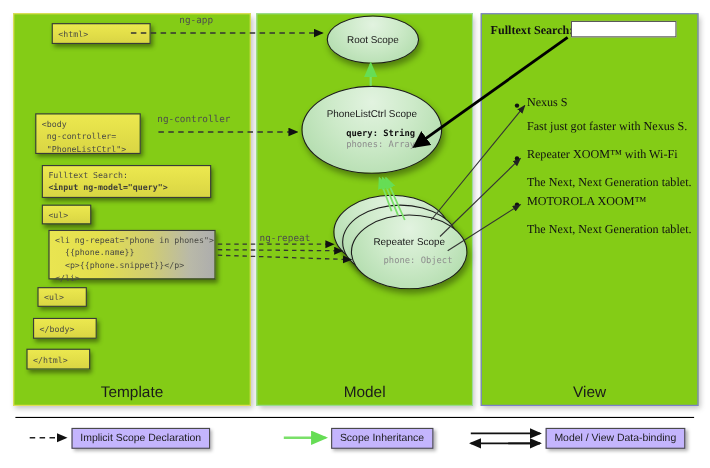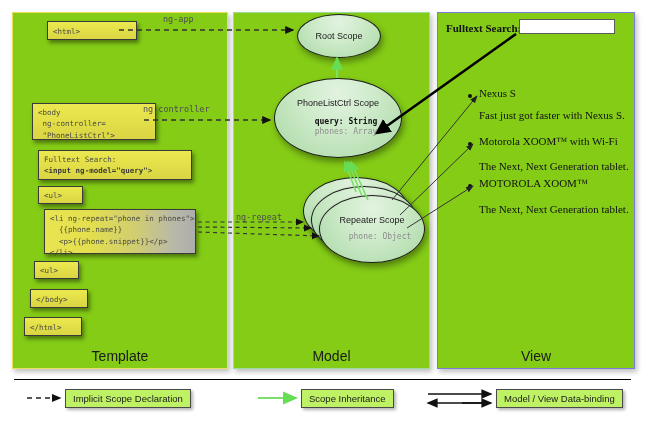--- a/index.html
+++ b/index.html
@@ -21,21 +21,21 @@
   .tbox{position:absolute;border:1.5px solid #3a3a3a;
         box-shadow:2px 3px 4px rgba(0,0,0,0.42);
         font-family:"DejaVu Sans Mono","Liberation Mono",monospace;
         font-size:7.5px;line-height:1.5;color:#4a4a44;
         padding:3px 5px;white-space:pre;box-sizing:border-box;
         background:linear-gradient(to bottom,#ece84f 0%,#e2de48 55%,#d9d544 100%);}
   .tbox.fade{background:linear-gradient(to right,#e9e551 0%,#e3df4e 30%,#cfcc74 62%,#b9b9a8 85%,#adadad 100%);}
   .tbox b{font-weight:bold;color:#3d3d37;}
 
   #box-html{left:27px;top:21px;width:90px;height:19px;padding-top:4px;margin-left:20px;}
-  #box-body{left:32px;top:103px;width:124px;height:37px;}
+  #box-body{left:32px;top:103px;width:96px;height:37px;}
   #box-search{left:38px;top:150px;width:154px;height:30px;}
   #box-ul-open{left:38px;top:186px;width:45px;height:18px;padding-top:3px;}
   #box-li{left:44px;top:209px;width:152px;height:45px;}
   #box-ul-close{left:34px;top:261px;width:45px;height:18px;padding-top:3px;}
   #box-body-close{left:30px;top:289px;width:58px;height:19px;padding-top:4px;}
   #box-html-close{left:24px;top:317px;width:58px;height:19px;padding-top:4px;}
 
   
   .scope{position:absolute;border:1.5px solid #1c1c1c;border-radius:50%;
          background:radial-gradient(ellipse at 50% 18%,#e2f3e0 0%,#cdeac9 42%,#a9d8a4 100%);
@@ -72,21 +72,21 @@
   
   .alabel{position:absolute;font-family:"DejaVu Sans Mono","Liberation Mono",monospace;
           font-size:8.5px;color:#4d4d4d;}
   #lbl-ngapp{left:163px;top:14px;}
   #lbl-ngctrl{left:143px;top:104px;}
   #lbl-ngrepeat{left:236px;top:212px;}
 
   
   #legend-rule{position:absolute;left:14px;top:379px;width:617px;height:0;
                border-top:1.5px solid #000;}
-  .leg-box{position:absolute;border:1.5px solid #4a4a4a;background:#bef264;
+  .leg-box{position:absolute;border:1.5px solid #4a4a4a;background:#c4b5fd;
            box-shadow:2px 2px 3px rgba(0,0,0,0.3);
            font-size:9.5px;color:#1a1a1a;padding:3px 7px;box-sizing:border-box;
            white-space:nowrap;}
   #leg1{left:65px;top:389px;}
   #leg2{left:301px;top:389px;}
   #leg3{left:496px;top:389px;}
   svg.ov{position:absolute;left:0;top:0;width:645px;height:425px;pointer-events:none;}
 </style>
 </head>
 <body>
@@ -146,21 +146,21 @@
   </div>
 
   <div id="view-search-label">Fulltext Search:</div>
   <input id="view-search-input" type="text" value="" style="">
 
   <div class="view-bullet" id="vb1"></div>
   <div class="view-item" id="vi1">Nexus S</div>
   <div class="view-item" id="vs1">Fast just got faster with Nexus S.</div>
 
   <div class="view-bullet" id="vb2"></div>
-  <div class="view-item" id="vi2">Motorola XOOM™  with Wi-Fi</div>
+  <div class="view-item" id="vi2">Repeater XOOM™  with Wi-Fi</div>
   <div class="view-item" id="vs2">The Next, Next Generation tablet.</div>
 
   <div class="view-bullet" id="vb3"></div>
   <div class="view-item" id="vi3">MOTOROLA XOOM™</div>
   <div class="view-item" id="vs3">The Next, Next Generation tablet.</div>
 
   <div class="alabel" id="lbl-ngapp">ng-app</div>
   <div class="alabel" id="lbl-ngctrl">ng-controller</div>
   <div class="alabel" id="lbl-ngrepeat">ng-repeat</div>
 

